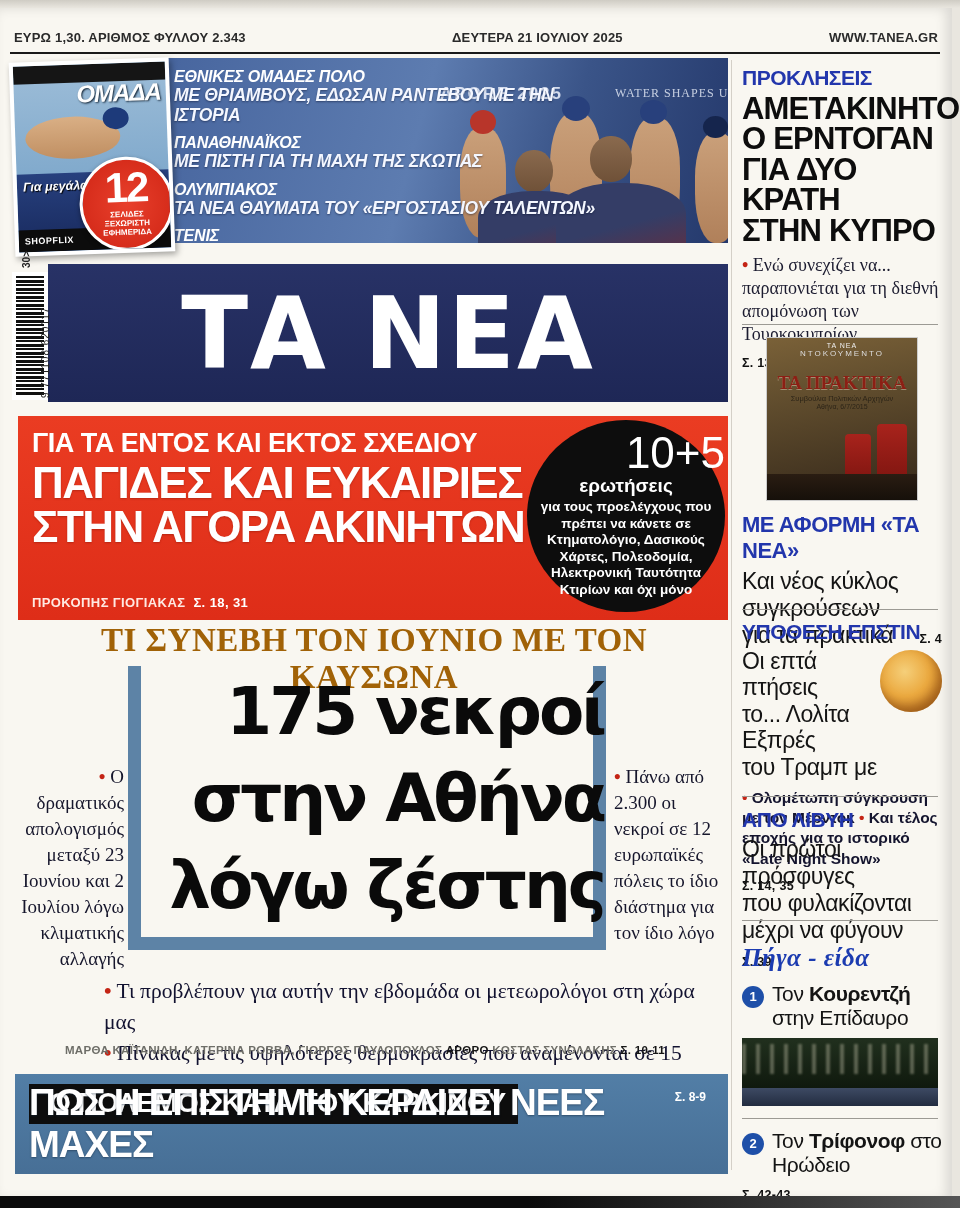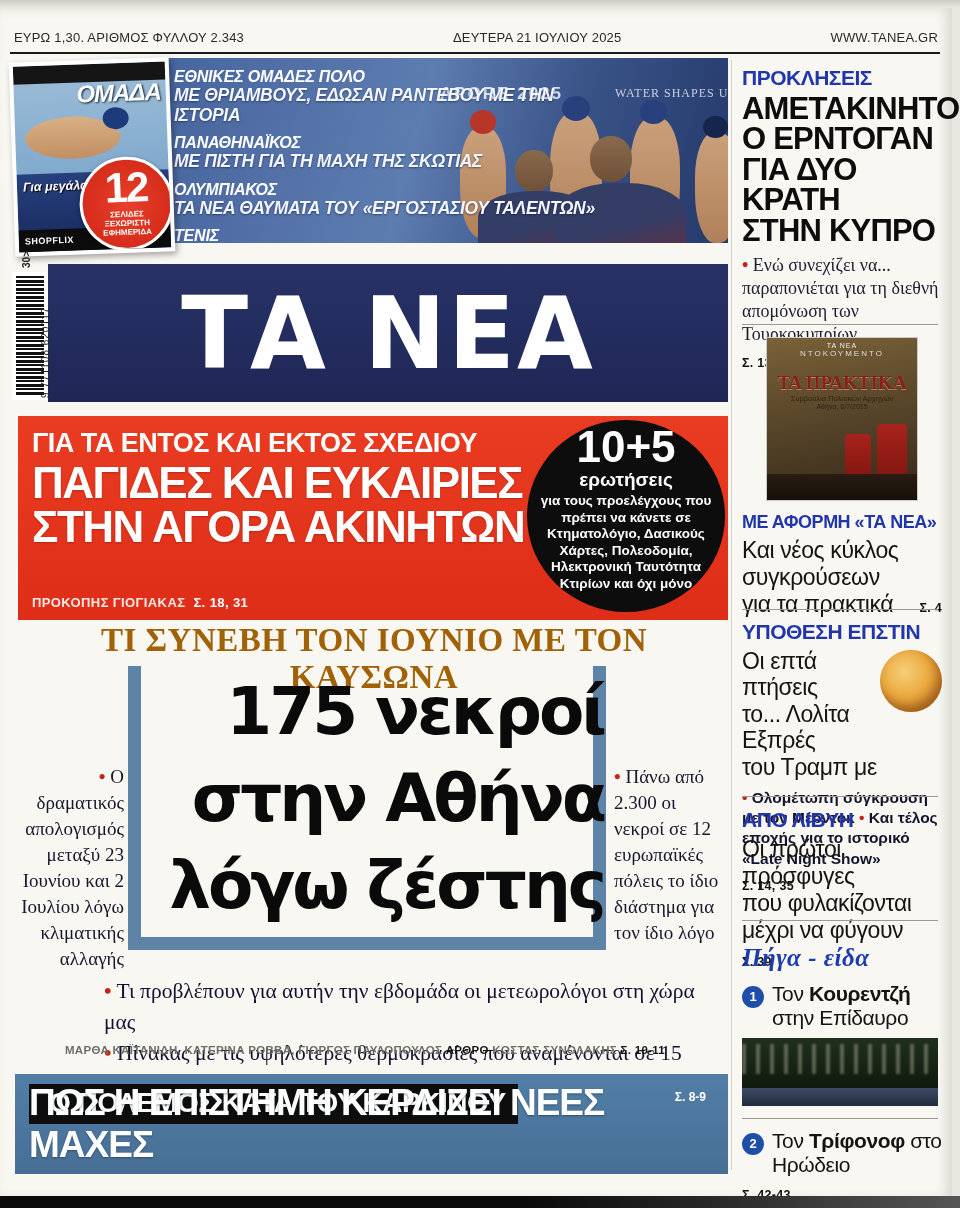--- a/index.html
+++ b/index.html
@@ -1,19 +1,19 @@
 <!DOCTYPE html>
 <html><head>
 <meta charset="utf-8">
 <style>
   html,body{margin:0;padding:0;}
   body{width:960px;height:1208px;position:relative;background:#e9e6df;font-family:"Liberation Sans",sans-serif;overflow:hidden;}
   .page{position:absolute;left:0;top:8px;width:952px;height:1192px;background:#f9f7f1;box-shadow:inset -6px 0 12px rgba(0,0,0,.12);}
   
-  .tophead{position:absolute;left:14px;top:22px;width:924px;display:flex;justify-content:space-between;font-size:13px;font-weight:normal;color:#2a2a2a;letter-spacing:.2px;}
+  .tophead{position:absolute;left:14px;top:22px;width:924px;display:flex;justify-content:space-between;font-size:13px;font-weight:bold;color:#2a2a2a;letter-spacing:.2px;}
   .toprule{position:absolute;left:10px;top:44px;width:930px;height:2px;background:#1a1a1a;}
   
   .banner{position:absolute;left:160px;top:50px;width:568px;height:185px;background:linear-gradient(105deg,#47659e 0%,#5d7cb0 45%,#3a5488 70%,#24386b 100%);overflow:hidden;}
   .banner .phototxt{position:absolute;top:26px;left:280px;font-size:17px;font-weight:bold;color:rgba(240,245,255,.85);letter-spacing:2px;}
   .banner .phototxt2{position:absolute;top:28px;left:455px;font-size:12px;color:rgba(235,240,250,.8);font-family:"Liberation Serif",serif;letter-spacing:1px;white-space:nowrap;}
   .wp-player{position:absolute;border-radius:40% 40% 45% 45%;background:linear-gradient(#caa07a,#b0805a);}
   .wp-cap{position:absolute;border-radius:50%;background:#28407c;}
   .fg-player{position:absolute;bottom:-6px;border-radius:46% 46% 0 0;background:linear-gradient(165deg,#343d66 60%,#5a3148 100%);}
   .fg-head{position:absolute;border-radius:48%;background:linear-gradient(#8a6a4e,#6f5138);}
   .slist{position:absolute;left:14px;top:10px;width:430px;color:#fff;font-style:italic;}
@@ -65,21 +65,21 @@
   .masthead .t{color:#fff;font-size:98px;font-weight:900;font-family:"DejaVu Sans",sans-serif;letter-spacing:2px;transform:scaleY(1.02);}
   .barcode{position:absolute;left:16px;top:268px;width:28px;height:120px;background:repeating-linear-gradient(180deg,#111 0 2px,#fff 2px 4px,#111 4px 7px,#fff 7px 8px);outline:4px solid #fff;}
   .bc-num{position:absolute;left:40px;top:390px;font-size:10px;color:#222;transform:rotate(-90deg);transform-origin:left top;letter-spacing:1px;white-space:nowrap;}
   .bc-mark{position:absolute;left:18px;top:246px;font-size:10px;font-weight:bold;color:#222;transform:rotate(-90deg);}
   
   .redbox{position:absolute;left:18px;top:408px;width:710px;height:204px;background:linear-gradient(#ea3c22,#de2d18);color:#fff;}
   .redbox .k{font-size:27px;font-weight:700;letter-spacing:-.5px;margin:12px 0 2px 14px;}
   .redbox .h{font-size:44px;font-weight:900;letter-spacing:-1.5px;line-height:1.0;margin-left:14px;text-shadow:0 1px 2px rgba(120,20,5,.4);}
   .redbox .by{position:absolute;left:14px;bottom:10px;font-size:13px;font-weight:700;letter-spacing:.4px;color:#ffe9e2;}
   .circle105{position:absolute;right:3px;top:4px;width:198px;height:192px;border-radius:50%;background:#0d0d0d;color:#fff;text-align:center;padding-top:4px;box-sizing:border-box;}
-  .circle105 .big{font-size:44px;font-weight:700;line-height:46px;}
+  .circle105 .big{font-size:44px;font-weight:400;line-height:46px;margin-top:6px;text-align:right;}
   .circle105 .sub{font-size:19px;font-weight:800;line-height:20px;}
   .circle105 .txt{font-size:13.5px;line-height:16.5px;margin:3px 10px 0 10px;font-weight:600;}
   
   .mkicker{position:absolute;left:20px;top:614px;width:708px;text-align:center;font-family:"Liberation Serif",serif;font-weight:bold;font-size:33px;color:#a16207;letter-spacing:.5px;}
   .frame{position:absolute;left:128px;top:658px;width:478px;height:284px;border-left:13px solid #5d83a6;border-right:13px solid #5d83a6;border-bottom:13px solid #5d83a6;box-sizing:border-box;}
   .mhead{position:absolute;left:130px;top:660px;width:474px;text-align:right;font-family:"DejaVu Sans",sans-serif;font-weight:800;color:#0a0a0a;font-size:66px;line-height:87px;letter-spacing:-3px;}
   .mnote{position:absolute;font-family:"Liberation Serif",serif;font-size:19px;line-height:26px;color:#16162c;}
   .mnote.l{left:12px;top:756px;width:112px;text-align:right;}
   .mnote.r{left:614px;top:756px;width:116px;text-align:left;}
   .mbullets{position:absolute;left:104px;top:968px;width:600px;font-family:"Liberation Serif",serif;font-size:21.5px;line-height:31px;color:#121230;}
@@ -237,21 +237,21 @@
     <div class="praktika">
       <div class="t1">ΤΑ ΝΕΑ</div>
       <div class="t2">ΝΤΟΚΟΥΜΕΝΤΟ</div>
       <div class="title">ΤΑ ΠΡΑΚΤΙΚΑ</div>
       <div class="s1">Συμβούλια Πολιτικών Αρχηγών</div>
       <div class="s2">Αθήνα, 6/7/2015</div>
       <div class="chair" style="left:78px;"></div>
       <div class="chair" style="left:110px;height:62px;width:30px;"></div>
       <div class="tablep"></div>
     </div>
-    <div class="kicker" style="margin-top:12px;font-size:18px;">ΜΕ ΑΦΟΡΜΗ «ΤΑ ΝΕΑ»</div>
+    <div class="kicker" style="margin-top:12px;font-size:22px;">ΜΕ ΑΦΟΡΜΗ «ΤΑ ΝΕΑ»</div>
     <div style="font-size:23px;line-height:1.18;letter-spacing:-.4px;color:#141414;">
       <div>Και νέος κύκλος</div>
       <div>συγκρούσεων</div>
       <div>
         <span>για τα πρακτικά</span>
         <span class="pgref" style="float:right;">Σ. 4</span>
       </div>
     </div>
   </div>
   <div class="divider" style="top:601px;"></div>

